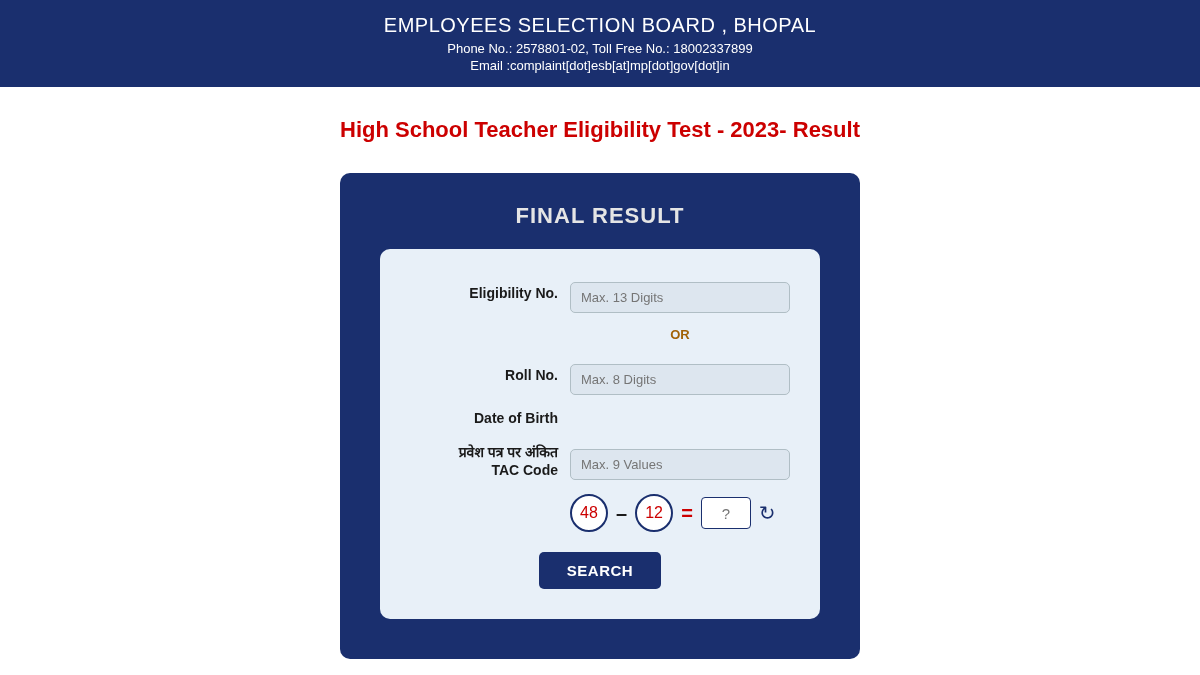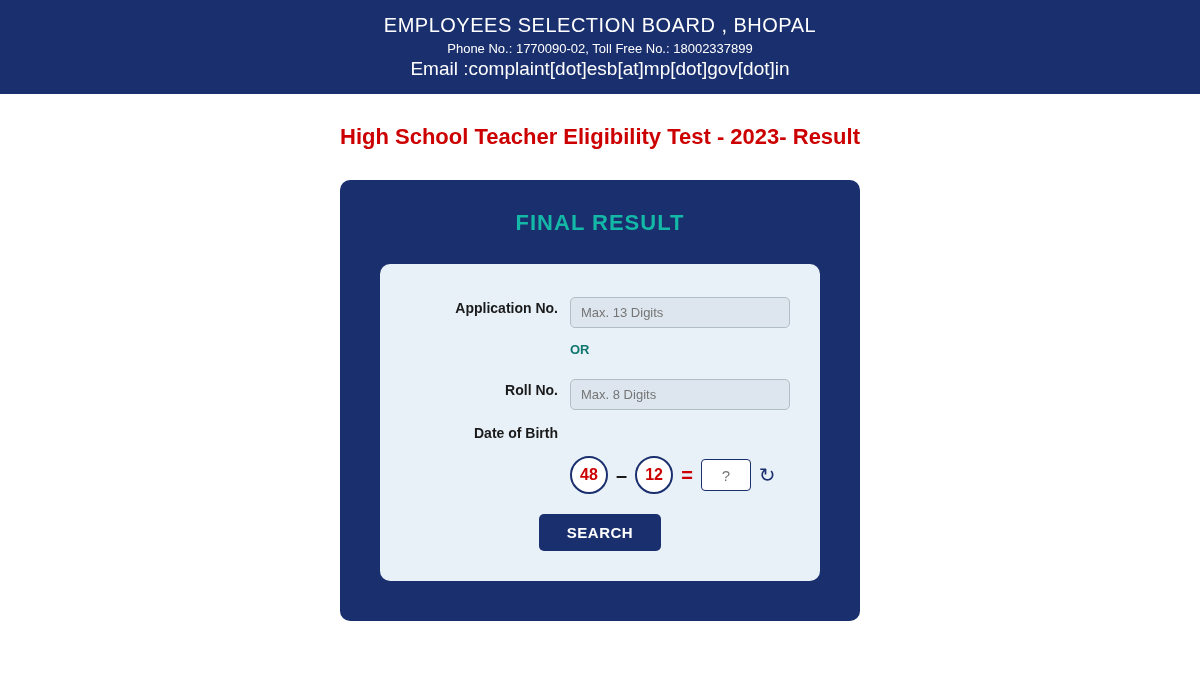--- a/index.html
+++ b/index.html
@@ -28,21 +28,21 @@
       font-weight: normal;
       letter-spacing: 0.5px;
     }
 
     .header-sub {
       font-size: 13px;
       margin-top: 4px;
     }
 
     .header-email {
-      font-size: 19px;
+      font-size: 13px;
       margin-top: 2px;
     }
 
     
     .main-content {
       background: #ffffff;
       padding: 30px 20px 20px 20px;
       display: flex;
       flex-direction: column;
       align-items: center;
@@ -58,25 +58,25 @@
 
     
     .form-outer {
       background-color: #1a2f6e;
       border-radius: 10px;
       padding: 30px 40px 40px 40px;
       width: 520px;
     }
 
     .form-card-title {
-      color: #14b8a6;
+      color: #e5e5e5;
       font-size: 22px;
       font-weight: bold;
       text-align: center;
-      margin-bottom: 28px;
+      margin-bottom: 20px;
       letter-spacing: 1px;
     }
 
     
     .form-inner {
       background: #e8f0f8;
       border-radius: 10px;
       padding: 25px 30px 30px 30px;
     }
 
@@ -103,22 +103,22 @@
       border: 1px solid #b0bec5;
       border-radius: 5px;
       background: #dde6ef;
       font-size: 13px;
       color: #666;
       outline: none;
       margin-top: 8px;
     }
 
     .or-row {
-      text-align: left;
-      color: #0f766e;
+      text-align: center;
+      color: #a16207;
       font-weight: bold;
       font-size: 13px;
       margin-bottom: 14px;
       margin-left: 160px;
     }
 
     
     .captcha-row {
       display: flex;
       align-items: center;
@@ -131,21 +131,21 @@
     .captcha-num {
       background: #fff;
       border: 2px solid #1a2f6e;
       border-radius: 50%;
       width: 38px;
       height: 38px;
       display: flex;
       align-items: center;
       justify-content: center;
       font-size: 16px;
-      font-weight: bold;
+      font-weight: normal;
       color: #cc0000;
     }
 
     .captcha-op {
       font-size: 20px;
       font-weight: bold;
       color: #1a1a1a;
       margin: 0 8px;
     }
 
@@ -205,49 +205,56 @@
       font-size: 15px;
       color: #999;
       outline: none;
     }
   </style>
 </head>
 <body>
 
 <div class="header">
   <div class="header-title">EMPLOYEES SELECTION BOARD , BHOPAL</div>
-  <div class="header-sub">Phone No.: 1770090-02, Toll Free No.: 18002337899</div>
+  <div class="header-sub">Phone No.: 2578801-02, Toll Free No.: 18002337899</div>
   <div class="header-email">Email :complaint[dot]esb[at]mp[dot]gov[dot]in</div>
 </div>
 
 <div class="main-content">
 
   <div class="page-title">High School Teacher Eligibility Test - 2023- Result</div>
 
   <div class="form-outer">
     <div class="form-card-title">FINAL RESULT</div>
 
     <div class="form-inner">
 
       <div class="form-row">
-        <label class="form-label">Application No.</label>
+        <label class="form-label">Eligibility No.</label>
         <input class="form-input" type="text" placeholder="Max. 13 Digits" style="">
       </div>
 
       <div class="or-row">OR</div>
 
       <div class="form-row">
         <label class="form-label">Roll No.</label>
         <input class="form-input" type="text" placeholder="Max. 8 Digits" style="">
       </div>
 
       <div class="form-row">
         <label class="form-label">Date of Birth</label>
       </div>
 
+      <div class="form-row">
+        <label class="form-label">
+          <span>प्रवेश पत्र पर अंकित</span><br>
+          <span>TAC Code</span>
+        </label>
+        <input class="form-input" type="text" placeholder="Max. 9 Values" style="">
+      </div>
 
       <div class="captcha-row">
         <div style="width:160px; min-width:160px;"></div>
         <div class="captcha-num">48</div>
         <span class="captcha-op">–</span>
         <div class="captcha-num">12</div>
         <span class="captcha-eq">=</span>
         <input class="captcha-input-field" type="text" placeholder="?" style="">
         <span class="captcha-refresh" title="Refresh captcha">↻</span>
       </div>

